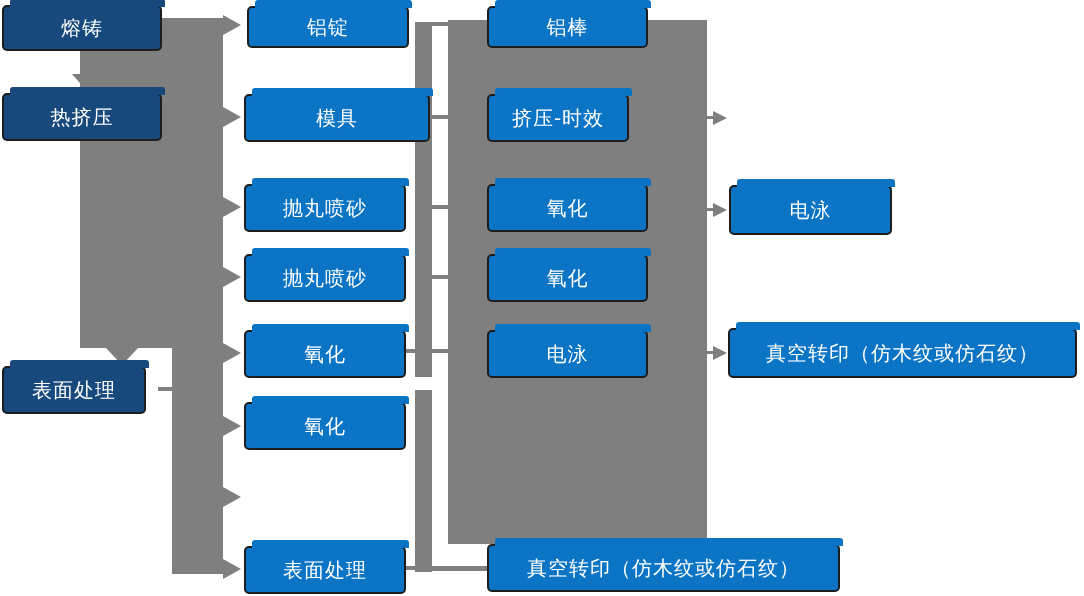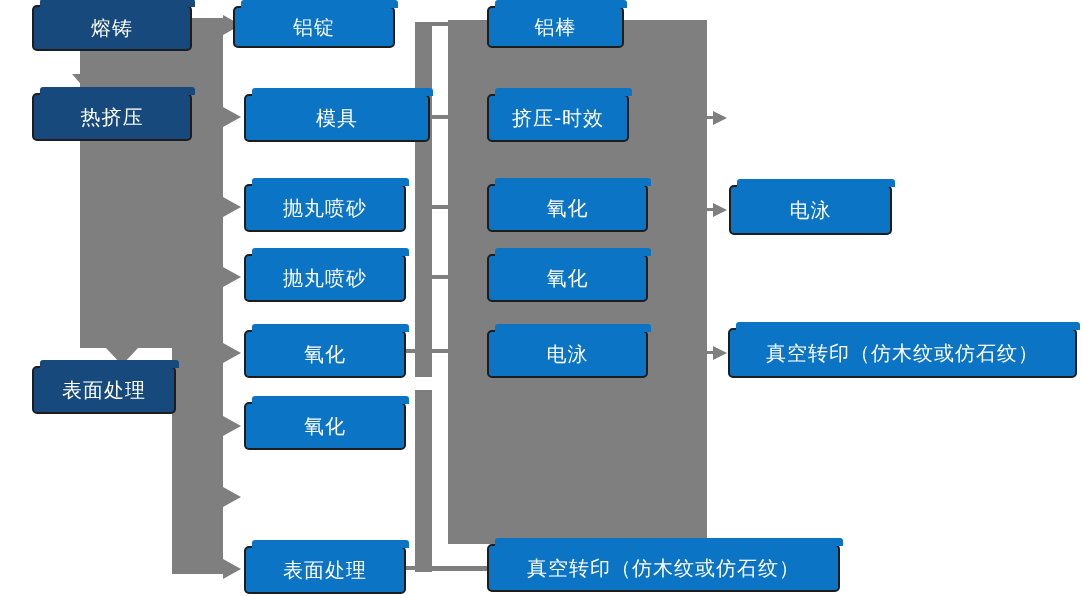--- a/index.html
+++ b/index.html
@@ -21,21 +21,21 @@
     position:absolute; box-sizing:border-box; z-index:2;
     display:flex; align-items:center; justify-content:center;
     background-color:var(--blue); color:#fff;
     border:2px solid #1d1d1d; border-radius:5px;
     font-size:20px; line-height:1; letter-spacing:1px; white-space:nowrap;
   }
   .node::after { 
     content:""; position:absolute; top:-8px; left:6px; right:-5px; height:8px;
     background-color:inherit; border-radius:3px 3px 0 0; z-index:-1;
   }
-  .node.navy { background-color:var(--navy);margin-left:30px; }
+  .node.navy { background-color:var(--navy); }
   .layer { position:absolute; inset:0; z-index:1; }
 </style>
 </head>
 <body>
 
 <div class="canvas">
 
   <div class="layer">
 
     <div class="rect" style="left:80px;top:18px;width:143px;height:330px"></div>
@@ -76,29 +76,29 @@
     <div class="rect" style="left:705px;top:208px;width:9px;height:3px"></div>
     <div class="arr-r sm" style="left:713px;top:203px"></div>
     <div class="rect" style="left:705px;top:351px;width:9px;height:3px"></div>
     <div class="arr-r sm" style="left:713px;top:346px"></div>
   </div>
 
   <div class="node navy" style="left:2px;top:5px;width:160px;height:46px">熔铸</div>
   <div class="node navy" style="left:2px;top:93px;width:160px;height:48px">热挤压</div>
   <div class="node navy" style="left:2px;top:366px;width:144px;height:48px">表面处理</div>
 
-  <div class="node" style="left:233px;top:6px;width:162px;height:42px">铝锭</div>
+  <div class="node" style="left:247px;top:6px;width:162px;height:42px">铝锭</div>
   <div class="node" style="left:244px;top:94px;width:186px;height:48px">模具</div>
   <div class="node" style="left:244px;top:184px;width:162px;height:48px">抛丸喷砂</div>
   <div class="node" style="left:244px;top:254px;width:162px;height:48px">抛丸喷砂</div>
   <div class="node" style="left:244px;top:330px;width:162px;height:48px">氧化</div>
   <div class="node" style="left:244px;top:402px;width:162px;height:48px">氧化</div>
   <div class="node" style="left:244px;top:546px;width:162px;height:48px">表面处理</div>
 
-  <div class="node" style="left:487px;top:6px;width:137px;height:42px">铝棒</div>
+  <div class="node" style="left:487px;top:6px;width:161px;height:42px">铝棒</div>
   <div class="node" style="left:487px;top:94px;width:142px;height:48px">挤压-时效</div>
   <div class="node" style="left:487px;top:184px;width:161px;height:48px">氧化</div>
   <div class="node" style="left:487px;top:254px;width:161px;height:48px">氧化</div>
   <div class="node" style="left:487px;top:330px;width:161px;height:48px">电泳</div>
   <div class="node" style="left:487px;top:544px;width:353px;height:48px">真空转印（仿木纹或仿石纹）</div>
 
   <div class="node" style="left:729px;top:185px;width:163px;height:50px">电泳</div>
   <div class="node" style="left:728px;top:328px;width:349px;height:50px">真空转印（仿木纹或仿石纹）</div>
 
 </div>

